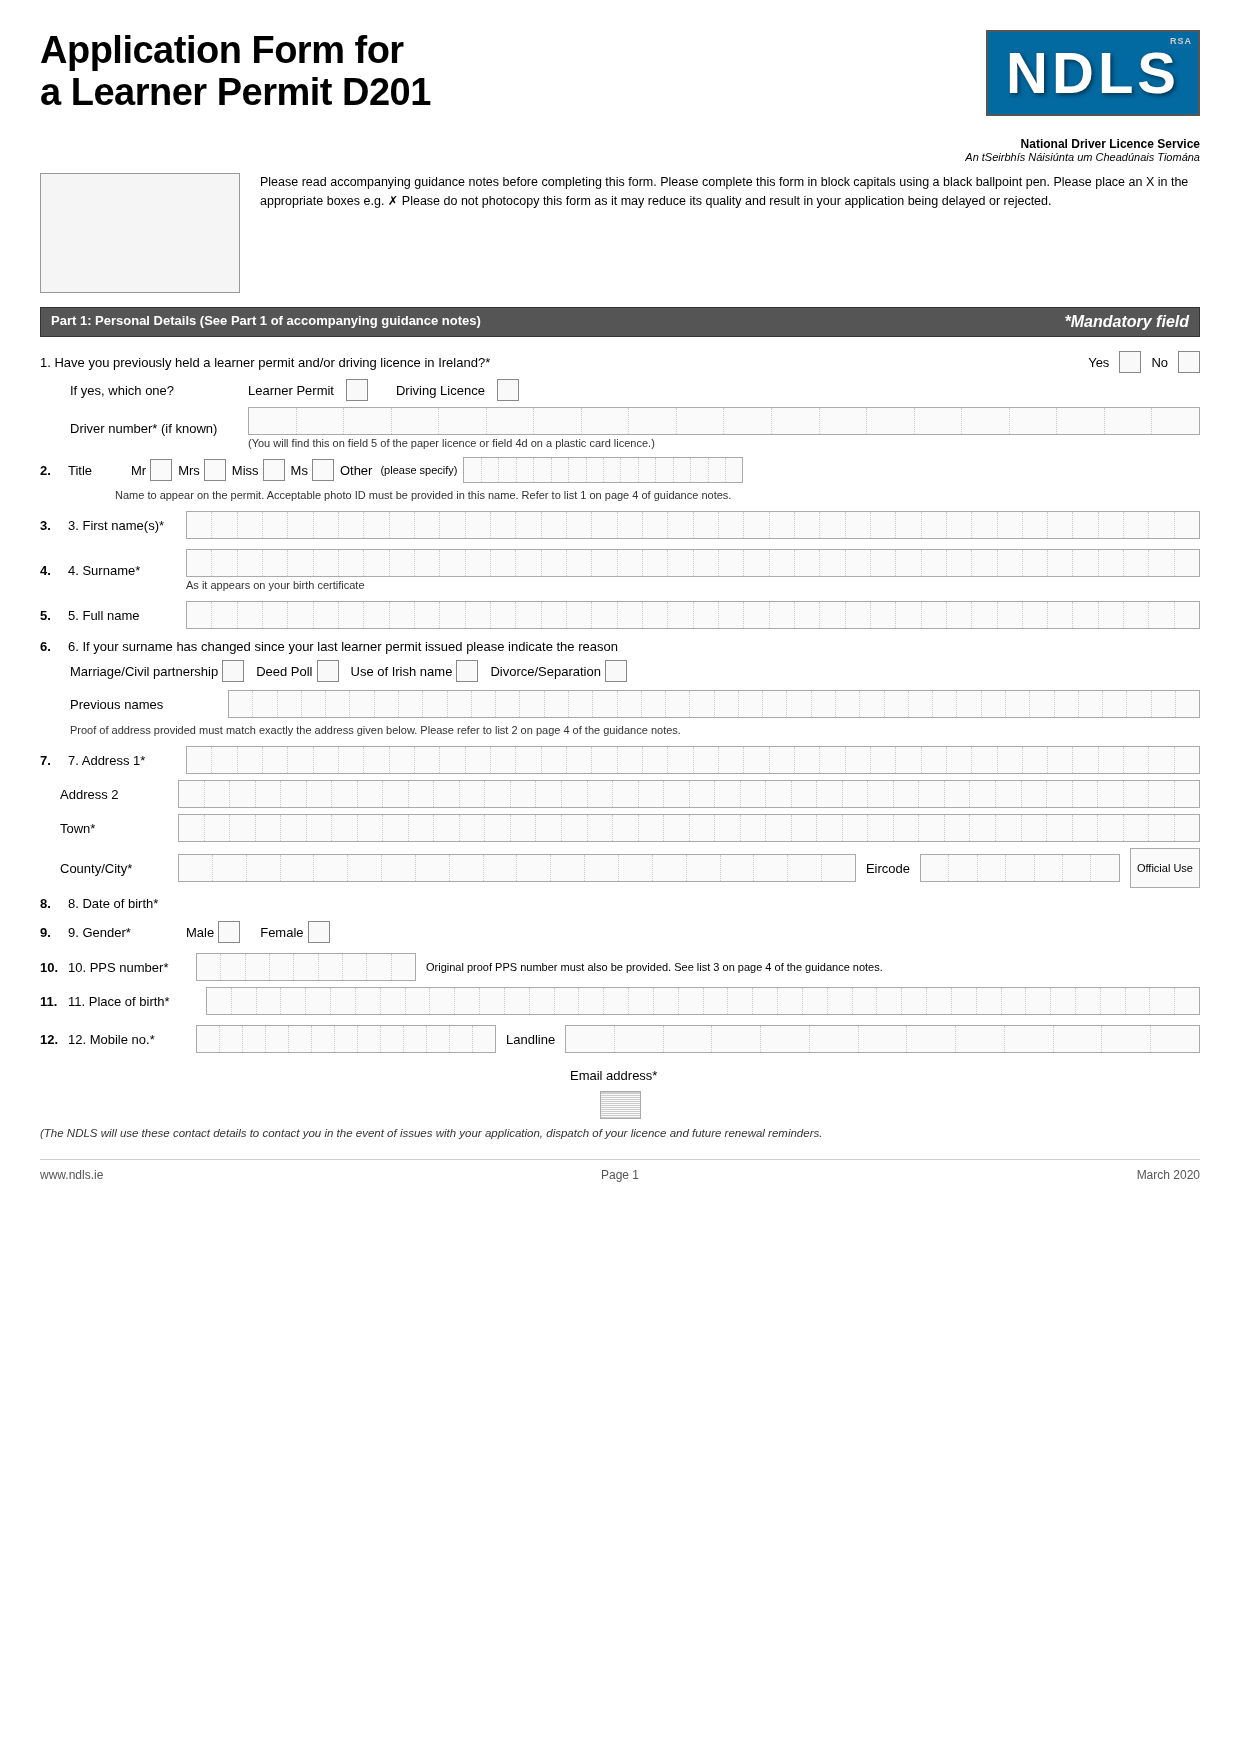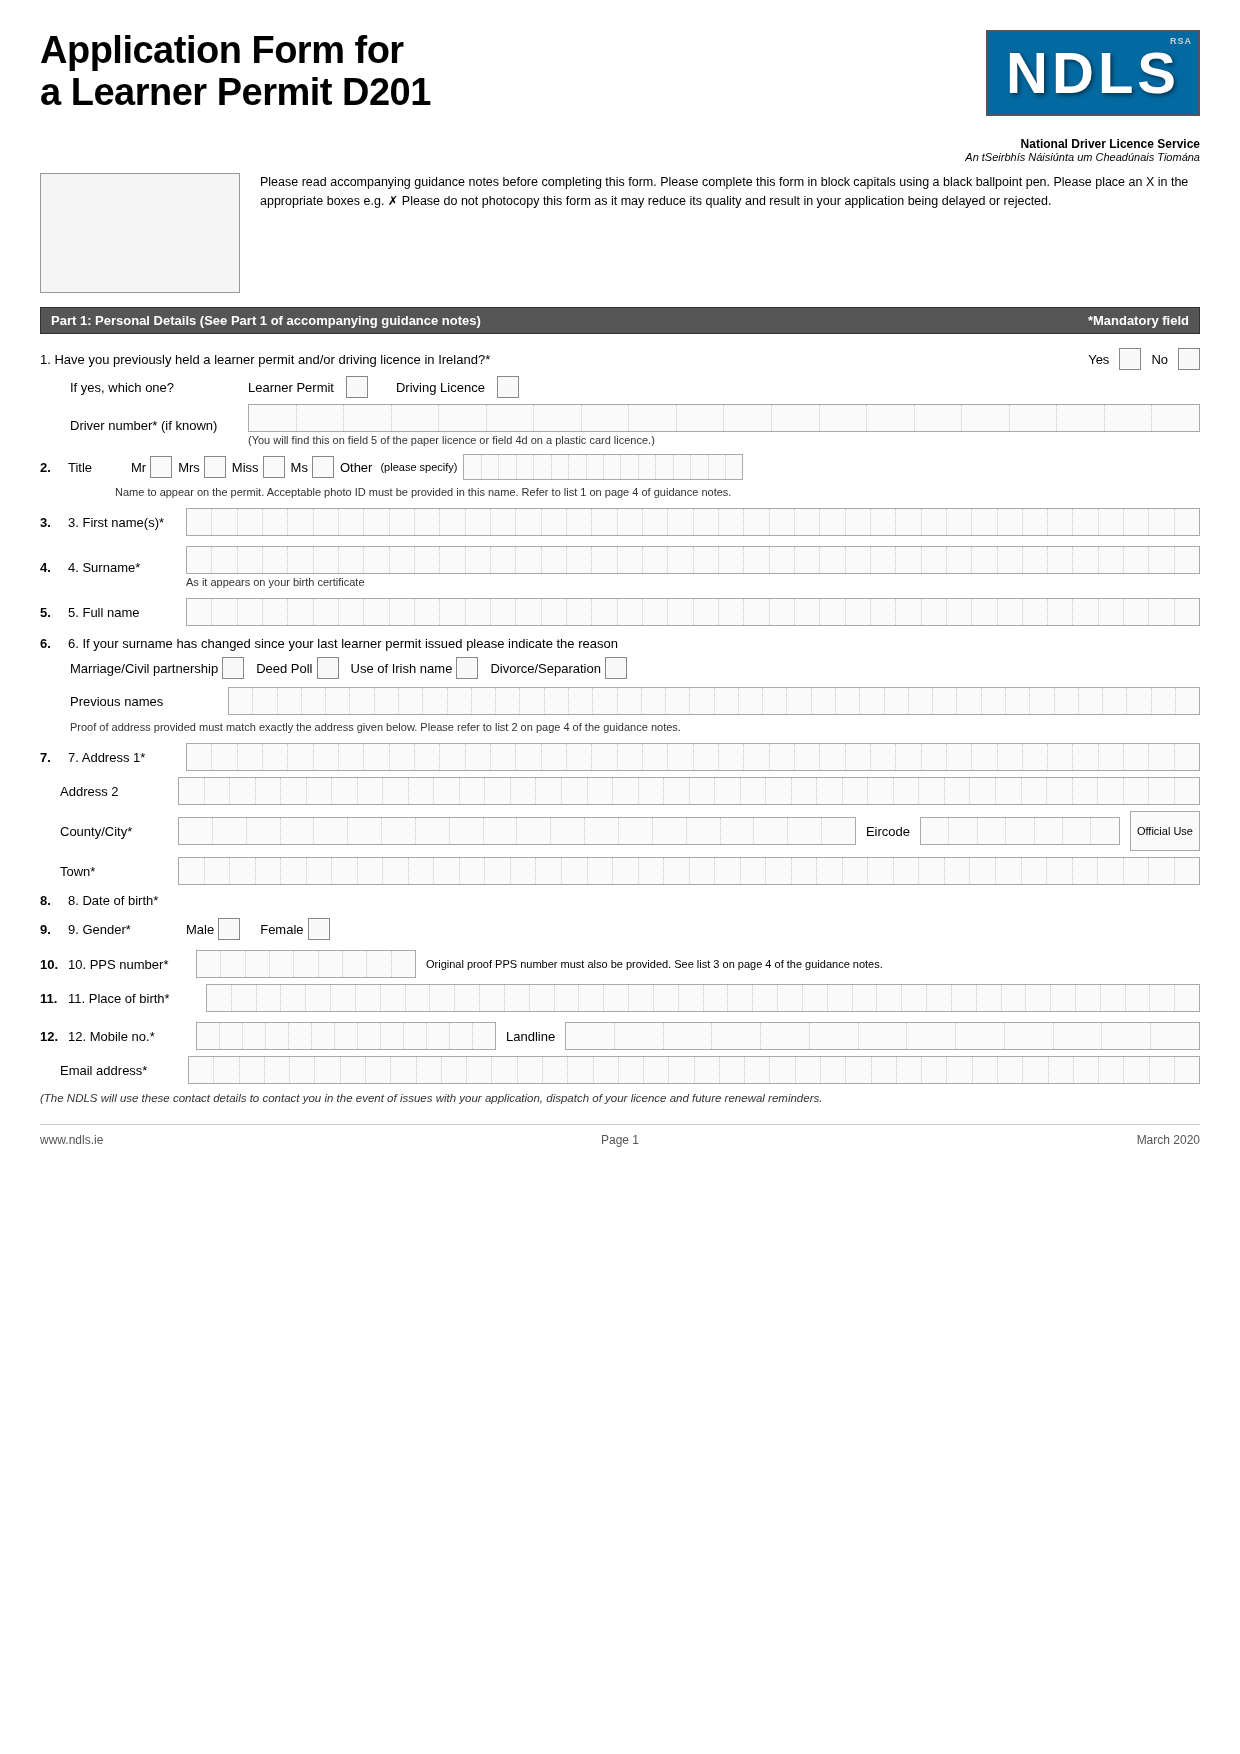--- a/index.html
+++ b/index.html
@@ -101,21 +101,22 @@
       padding: 5px 10px;
       font-size: 13px;
       font-weight: bold;
       display: flex;
       justify-content: space-between;
       margin-bottom: 14px;
       border: 1px solid #333;
     }
     .section-header .mandatory {
       color: #fff;
-      font-size: 13px;
+      font-size: 16px;
+      font-style: italic;
     }
 
     
     .form-section {
       margin-bottom: 8px;
     }
     .checkbox-cell {
       display: inline-block;
       width: 22px;
       height: 22px;
@@ -754,20 +755,67 @@
             <div class="fc"></div>
             <div class="fc"></div>
             <div class="fc"></div>
           <div class="fc"></div>
             <div class="fc"></div>
             <div class="fc"></div>
             <div class="fc"></div>
         </div>
       </div>
     </div>
+    <div class="sub-row" style="margin-top:4px;">
+      <span style="min-width:130px;padding-left:20px;">Town*</span>
+      <div style="flex:1;">
+        <div class="form-field-row">
+          <div class="fc"></div>
+            <div class="fc"></div>
+            <div class="fc"></div>
+            <div class="fc"></div>
+          <div class="fc"></div>
+            <div class="fc"></div>
+            <div class="fc"></div>
+            <div class="fc"></div>
+          <div class="fc"></div>
+            <div class="fc"></div>
+            <div class="fc"></div>
+            <div class="fc"></div>
+          <div class="fc"></div>
+            <div class="fc"></div>
+            <div class="fc"></div>
+            <div class="fc"></div>
+          <div class="fc"></div>
+            <div class="fc"></div>
+            <div class="fc"></div>
+            <div class="fc"></div>
+          <div class="fc"></div>
+            <div class="fc"></div>
+            <div class="fc"></div>
+            <div class="fc"></div>
+          <div class="fc"></div>
+            <div class="fc"></div>
+            <div class="fc"></div>
+            <div class="fc"></div>
+          <div class="fc"></div>
+            <div class="fc"></div>
+            <div class="fc"></div>
+            <div class="fc"></div>
+          <div class="fc"></div>
+            <div class="fc"></div>
+            <div class="fc"></div>
+            <div class="fc"></div>
+          <div class="fc"></div>
+            <div class="fc"></div>
+            <div class="fc"></div>
+            <div class="fc"></div>
+        </div>
+      </div>
+    </div>
     <div class="sub-row county-eircode-row" style="margin-top:4px;align-items:center;">
       <span style="min-width:130px;padding-left:20px;">County/City*</span>
       <div style="flex:1;display:flex;align-items:center;gap:10px;">
         <div class="form-field-row" style="flex:1;height:28px;">
           <div class="fc"></div>
             <div class="fc"></div>
             <div class="fc"></div>
             <div class="fc"></div>
           <div class="fc"></div>
             <div class="fc"></div>
@@ -791,67 +839,20 @@
           <div class="fc"></div>
             <div class="fc"></div>
             <div class="fc"></div>
             <div class="fc"></div>
           <div class="fc"></div>
             <div class="fc"></div>
             <div class="fc"></div>
         </div>
         <div class="official-use-box">
           <span style="font-size:11px;">Official Use</span>
-        </div>
-      </div>
-    </div>
-    <div class="sub-row" style="margin-top:4px;">
-      <span style="min-width:130px;padding-left:20px;">Town*</span>
-      <div style="flex:1;">
-        <div class="form-field-row">
-          <div class="fc"></div>
-            <div class="fc"></div>
-            <div class="fc"></div>
-            <div class="fc"></div>
-          <div class="fc"></div>
-            <div class="fc"></div>
-            <div class="fc"></div>
-            <div class="fc"></div>
-          <div class="fc"></div>
-            <div class="fc"></div>
-            <div class="fc"></div>
-            <div class="fc"></div>
-          <div class="fc"></div>
-            <div class="fc"></div>
-            <div class="fc"></div>
-            <div class="fc"></div>
-          <div class="fc"></div>
-            <div class="fc"></div>
-            <div class="fc"></div>
-            <div class="fc"></div>
-          <div class="fc"></div>
-            <div class="fc"></div>
-            <div class="fc"></div>
-            <div class="fc"></div>
-          <div class="fc"></div>
-            <div class="fc"></div>
-            <div class="fc"></div>
-            <div class="fc"></div>
-          <div class="fc"></div>
-            <div class="fc"></div>
-            <div class="fc"></div>
-            <div class="fc"></div>
-          <div class="fc"></div>
-            <div class="fc"></div>
-            <div class="fc"></div>
-            <div class="fc"></div>
-          <div class="fc"></div>
-            <div class="fc"></div>
-            <div class="fc"></div>
-            <div class="fc"></div>
         </div>
       </div>
     </div>
   </div>
 
   <div class="form-section" style="margin-bottom:10px;margin-top:8px;">
     <div class="sub-row" style="align-items:flex-end;">
       <span style="font-weight:bold;min-width:20px;">8.</span>
       <span style="min-width:130px;">8.  Date of birth*</span>
     </div>
@@ -977,21 +978,21 @@
             <div class="fc"></div>
             <div class="fc"></div>
           <div class="fc"></div>
             <div class="fc"></div>
             <div class="fc"></div>
             <div class="fc"></div>
           <div class="fc"></div>
         </div>
       </div>
     </div>
-    <div class="sub-row" style="margin-top:6px;">
+    <div class="sub-row" style="margin-top:15px;flex-direction:column;">
       <span style="min-width:140px;padding-left:20px;">Email address*</span>
       <div style="flex:1;">
         <div class="form-field-row">
           <div class="fc"></div>
             <div class="fc"></div>
             <div class="fc"></div>
             <div class="fc"></div>
           <div class="fc"></div>
             <div class="fc"></div>
             <div class="fc"></div>

